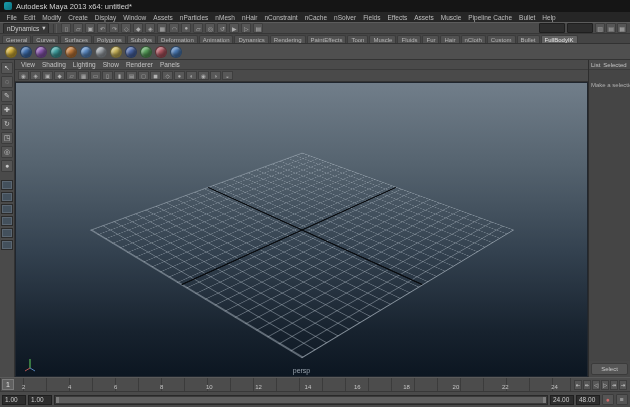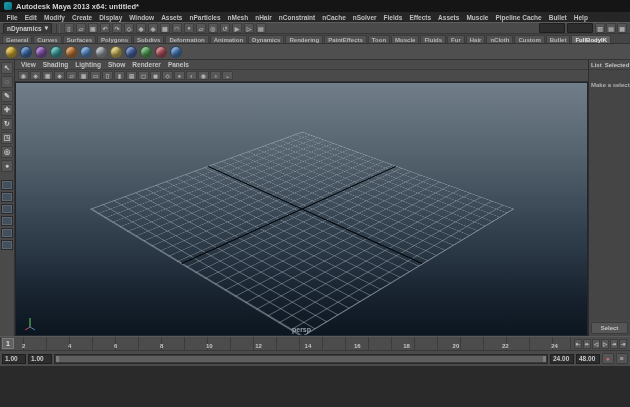--- a/index.html
+++ b/index.html
@@ -1,17 +1,17 @@
 <!DOCTYPE html>
 <html><head>
 <meta charset="utf-8">
 <style>
   html,body{margin:0;padding:0;background:#2a2a2a;}
-  .window{position:relative;width:630px;height:366px;background:#f0abfc;overflow:hidden;
-          font-family:"Liberation Sans",sans-serif;color:#c8c8c8;font-weight:bold;}
+  .window{position:relative;width:630px;height:407px;background:#f0abfc;overflow:hidden;
+          font-family:"Liberation Sans",sans-serif;color:#c8c8c8;}
 
   
   .title-bar{position:absolute;left:0;top:0;width:100%;height:12px;background:#151515;
              display:flex;align-items:center;gap:4px;padding:0 4px;box-sizing:border-box;}
   .maya-logo{width:8px;height:8px;background:linear-gradient(135deg,#19a0b0,#0d6f7c);border-radius:2px;flex:0 0 auto;}
   .title-text{font-size:7.5px;color:#d2d2d2;white-space:nowrap;}
 
   
   .menu-bar{position:absolute;left:0;top:12px;width:100%;height:10px;background:#262626;
             display:flex;align-items:center;padding:0 3px;box-sizing:border-box;white-space:nowrap;overflow:hidden;}

